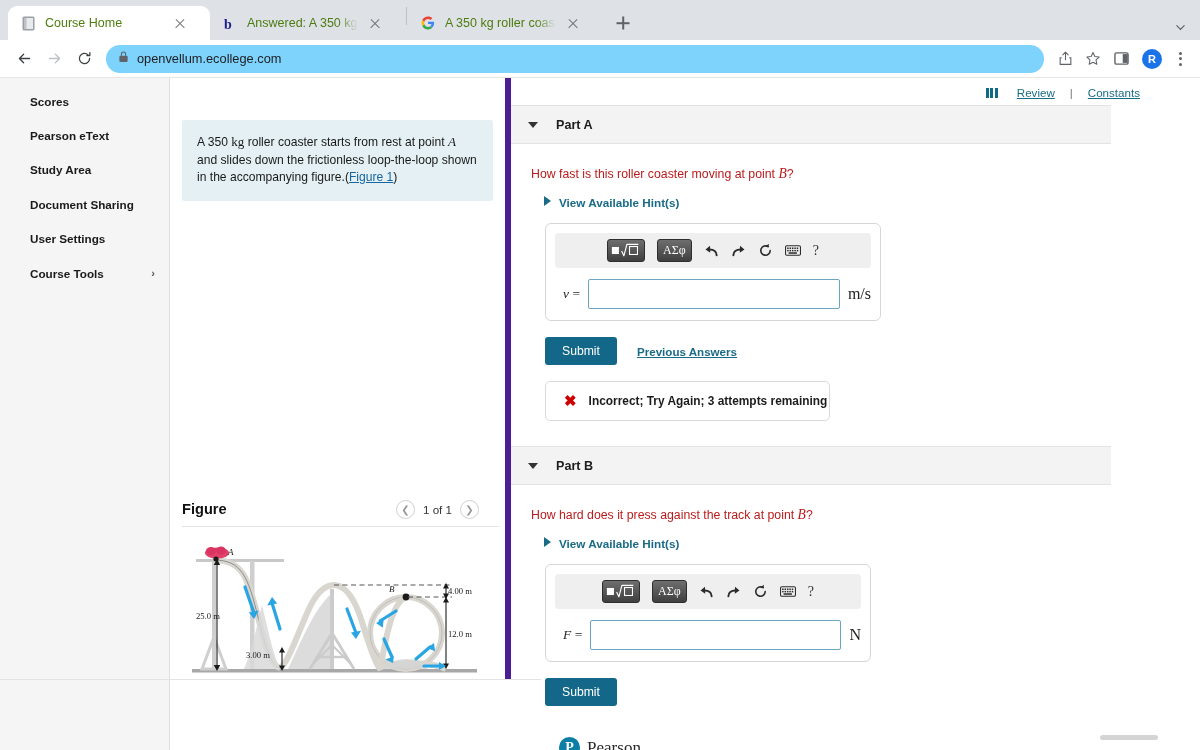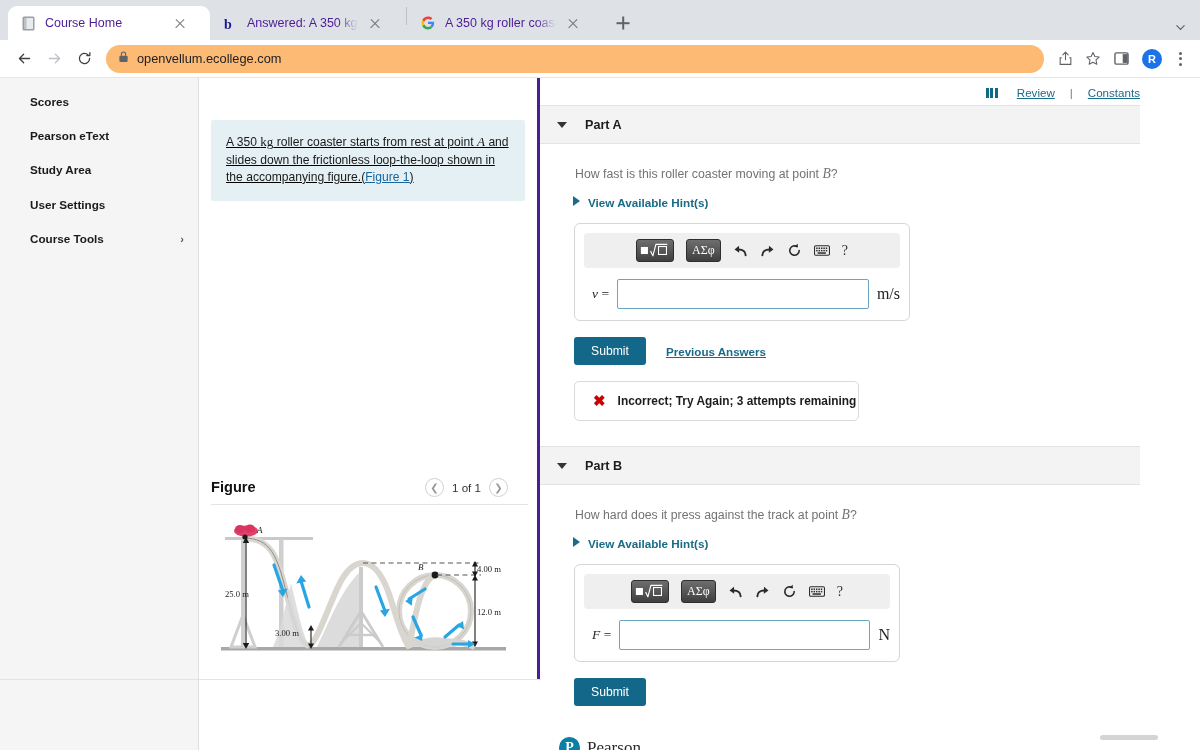--- a/index.html
+++ b/index.html
@@ -13,21 +13,21 @@
   
   .browser { width: 1200px; height: 750px; position: relative; }
 
   .tabstrip {
     height: 40px; background: #dee1e6;
     display: flex; align-items: flex-end; padding-left: 8px; position: relative;
   }
   .tab {
     height: 34px; display: flex; align-items: center; gap: 9px;
     padding: 0 22px 0 12px; border-radius: 9px 9px 0 0;
-    font-size: 12.5px; color: #4c1d95; position: relative;
+    font-size: 12.5px; color: #4d7c0f; position: relative;
     min-width: 60px;
   }
   .tab.active { background: #ffffff; width: 202px; }
   .tab.inactive { background: #dee1e6; width: 195px; }
   .tab-favicon { width: 16px; height: 16px; flex: none; display:flex; align-items:center; justify-content:center; }
   .tab-title {
     flex: 1; white-space: nowrap; overflow: hidden;
     -webkit-mask-image: linear-gradient(to right, #000 82%, transparent 100%);
             mask-image: linear-gradient(to right, #000 82%, transparent 100%);
   }
@@ -51,60 +51,60 @@
     position: absolute; right: 14px; bottom: 10px; width: 11px; height: 11px;
   }
 
   .toolbar {
     height: 38px; background: #ffffff; display: flex; align-items: center;
     gap: 2px; padding: 0 10px; border-bottom: 1px solid #e6e6e6;
   }
   .nav-btn { width: 28px; height: 28px; display:flex; align-items:center; justify-content:center; color:#5f6368; flex:none;}
   .nav-btn.disabled { color: #bdc1c6; }
   .omnibox {
-    flex: 1; height: 28px; background: #fdba74; border-radius: 14px;
+    flex: 1; height: 28px; background: #7dd3fc; border-radius: 14px;
     display: flex; align-items: center; padding: 0 12px; gap: 8px;
     margin: 0 6px; font-size: 12.8px; color: #202124;
     white-space: nowrap; overflow: hidden;
   }
   .omnibox .url-grey { color: #5f6368; }
   .tb-icon { width: 26px; height: 26px; display:flex; align-items:center; justify-content:center; color:#5f6368; flex:none;}
   .avatar {
     width: 20px; height: 20px; border-radius: 50%; background: #1a73e8;
     color:#fff; font-size: 11px; font-weight: 700; display:flex;
     align-items:center; justify-content:center; margin: 0 6px; flex:none;
   }
   .kebab { width: 20px; display:flex; flex-direction:column; align-items:center; gap:2.5px; flex:none; }
   .kebab i { width:3px;height:3px;border-radius:50%;background:#5f6368; display:block;}
 
   
   .page { position: relative; width: 1200px; height: 672px; background: #fff; display: flex; }
 
   
   .sidebar {
-    width: 199px; height: 672px; background: #f5f5f5;
+    width: 170px; height: 672px; background: #f5f5f5;
     border-right: 1px solid #e0e0e0; padding-top: 6px; flex: none;
   }
   .side-item {
     height: 34.4px; display: flex; align-items: center; justify-content: space-between;
     padding: 0 14px 0 30px; font-size: 11.7px; font-weight: 700; color: #1a1a1a;
   }
   .side-chevron { color:#555; font-size: 11px; }
 
   
-  .leftcol { width: 341px; flex: none; border-right: 3px solid #4c1d95; position: relative; height: 601px; text-decoration: underline; }
+  .leftcol { width: 341px; flex: none; border-right: 6px solid #4c1d95; position: relative; height: 601px; }
   .stem {
     margin: 42px 12px 0 12px; background: #e4f0f3; border-radius: 2px;
     padding: 13px 14px 15px 15px; font-size: 12.1px; line-height: 1.42; color: #1a1a1a;
   }
   .stem .mvar { font-family: "Liberation Serif", serif; font-style: italic; font-size: 13.2px; }
   .stem .munit { font-family: "Liberation Serif", serif; font-size: 13px; }
   .figlink { color: #1666a0; text-decoration: underline; }
 
-  .figure-wrap { position: absolute; left: 0; top: 392px; width: 341px; }
+  .figure-wrap { position: absolute; left: 0; top: 414px; width: 341px; }
   .figure-head {
     display:flex; align-items:center; padding: 0 20px 0 0; margin: 0 12px;
     height: 34px; justify-content: space-between;
   }
   .figure-title { font-size: 14.6px; font-weight: 700; color: #111; }
   .fignav { display:flex; align-items:center; gap: 8px; font-size: 11.6px; color:#333; }
   .circbtn {
     width: 19px; height: 19px; border-radius: 50%; border: 1px solid #d2d2d2;
     display:flex; align-items:center; justify-content:center; color:#999; font-size: 10px;
     background:#fff;
@@ -124,21 +124,21 @@
   .sep-pipe { color:#777; text-decoration:none !important; }
 
   .partbar {
     margin-top: 6px; background: #f3f3f3; border-top: 1px solid #e3e3e3; border-bottom: 1px solid #e3e3e3;
     height: 39px; display:flex; align-items:center; gap: 18px; padding-left: 17px;
     width: 600px;
   }
   .caret { width:0;height:0;border-left:5px solid transparent;border-right:5px solid transparent;border-top:6px solid #333;}
   .part-label { font-size: 12.6px; font-weight: 700; color:#1c1c1c; }
 
-  .qtext { font-size: 12.3px; color:#737373; margin: 22px 0 0 35px; }
+  .qtext { font-size: 12.3px; color:#b91c1c; margin: 22px 0 0 20px; }
   .qtext .mvar { font-family:"Liberation Serif", serif; font-style: italic; font-size: 13.6px;}
   .hints { display:flex; gap: 8px; margin: 14px 0 0 33px; }
   .hint-caret { width:0;height:0;border-top:5px solid transparent;border-bottom:5px solid transparent;border-left:7px solid #1a6b87;}
   .hint-label { font-size: 11.7px; font-weight: 700; color: #1a6b87; }
 
   .answer-box {
     margin: 14px 18px 0 34px; width: 336px; border: 1px solid #d6d6d6; border-radius: 6px;
     background: #fff; padding: 9px 9px 11px 9px;
   }
   .answer-box.wide { width: 326px; }
@@ -304,20 +304,23 @@
 
     <div class="sidebar">
       <div class="side-item">
         <span>Scores</span>
       </div>
       <div class="side-item">
         <span>Pearson eText</span>
       </div>
       <div class="side-item">
         <span>Study Area</span>
+      </div>
+      <div class="side-item">
+        <span>Document Sharing</span>
       </div>
       <div class="side-item">
         <span>User Settings</span>
       </div>
       <div class="side-item">
         <span>Course Tools</span>
         <span class="side-chevron">›</span>
       </div>
     </div>
 

